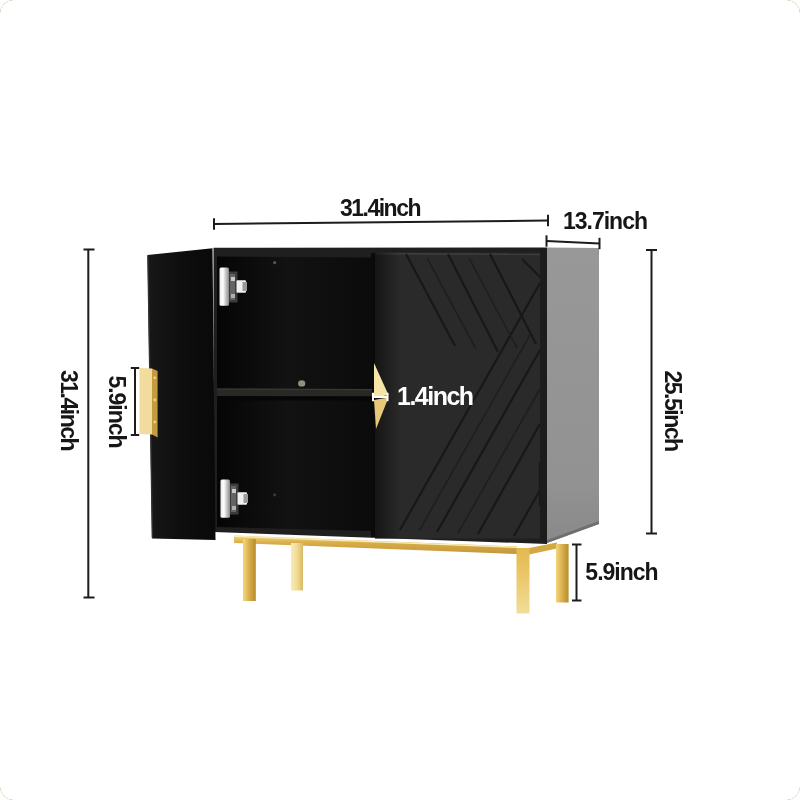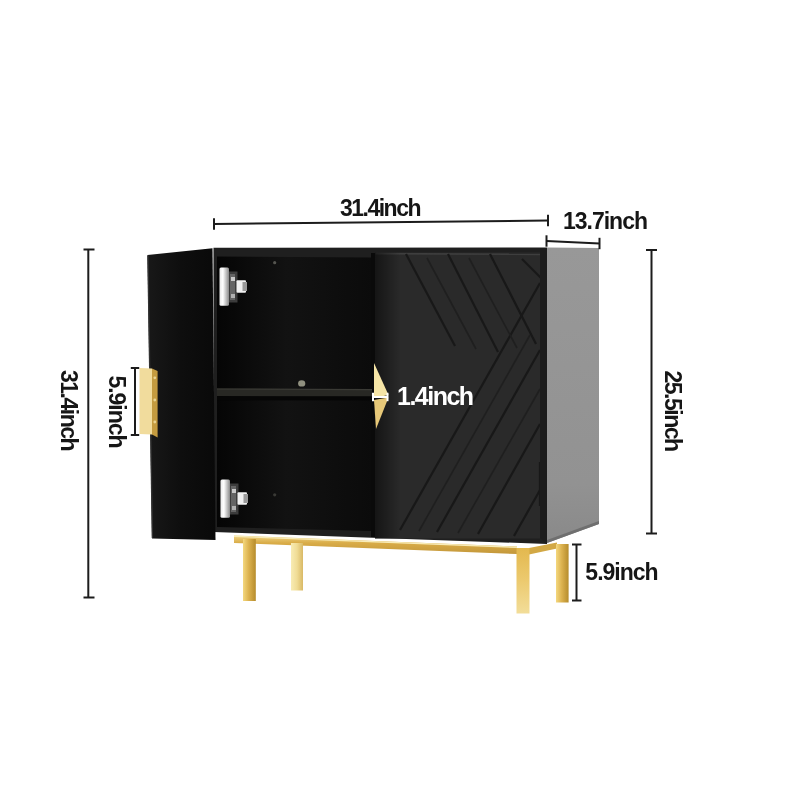--- a/index.html
+++ b/index.html
@@ -1,16 +1,16 @@
 <!DOCTYPE html>
 <html><head>
 <meta charset="utf-8">
 <style>
   html,body{margin:0;padding:0;background:#ffffff;}
-  #page{width:800px;height:800px;position:relative;background:#4d7c0f;overflow:hidden;}
+  #page{width:800px;height:800px;position:relative;background:#4d7c0f;overflow:hidden;border-radius:14px;}
   svg{position:absolute;left:0;top:0;}
   text{font-family:"Liberation Sans",sans-serif;font-weight:700;fill:#161616;}
 </style>
 </head>
 <body>
 <div id="page">
 <svg width="800" height="800" viewBox="0 0 800 800">
   <defs>
     <linearGradient id="doorG" x1="0" y1="0" x2="1" y2="0">
       <stop offset="0" stop-color="#181818"></stop>

